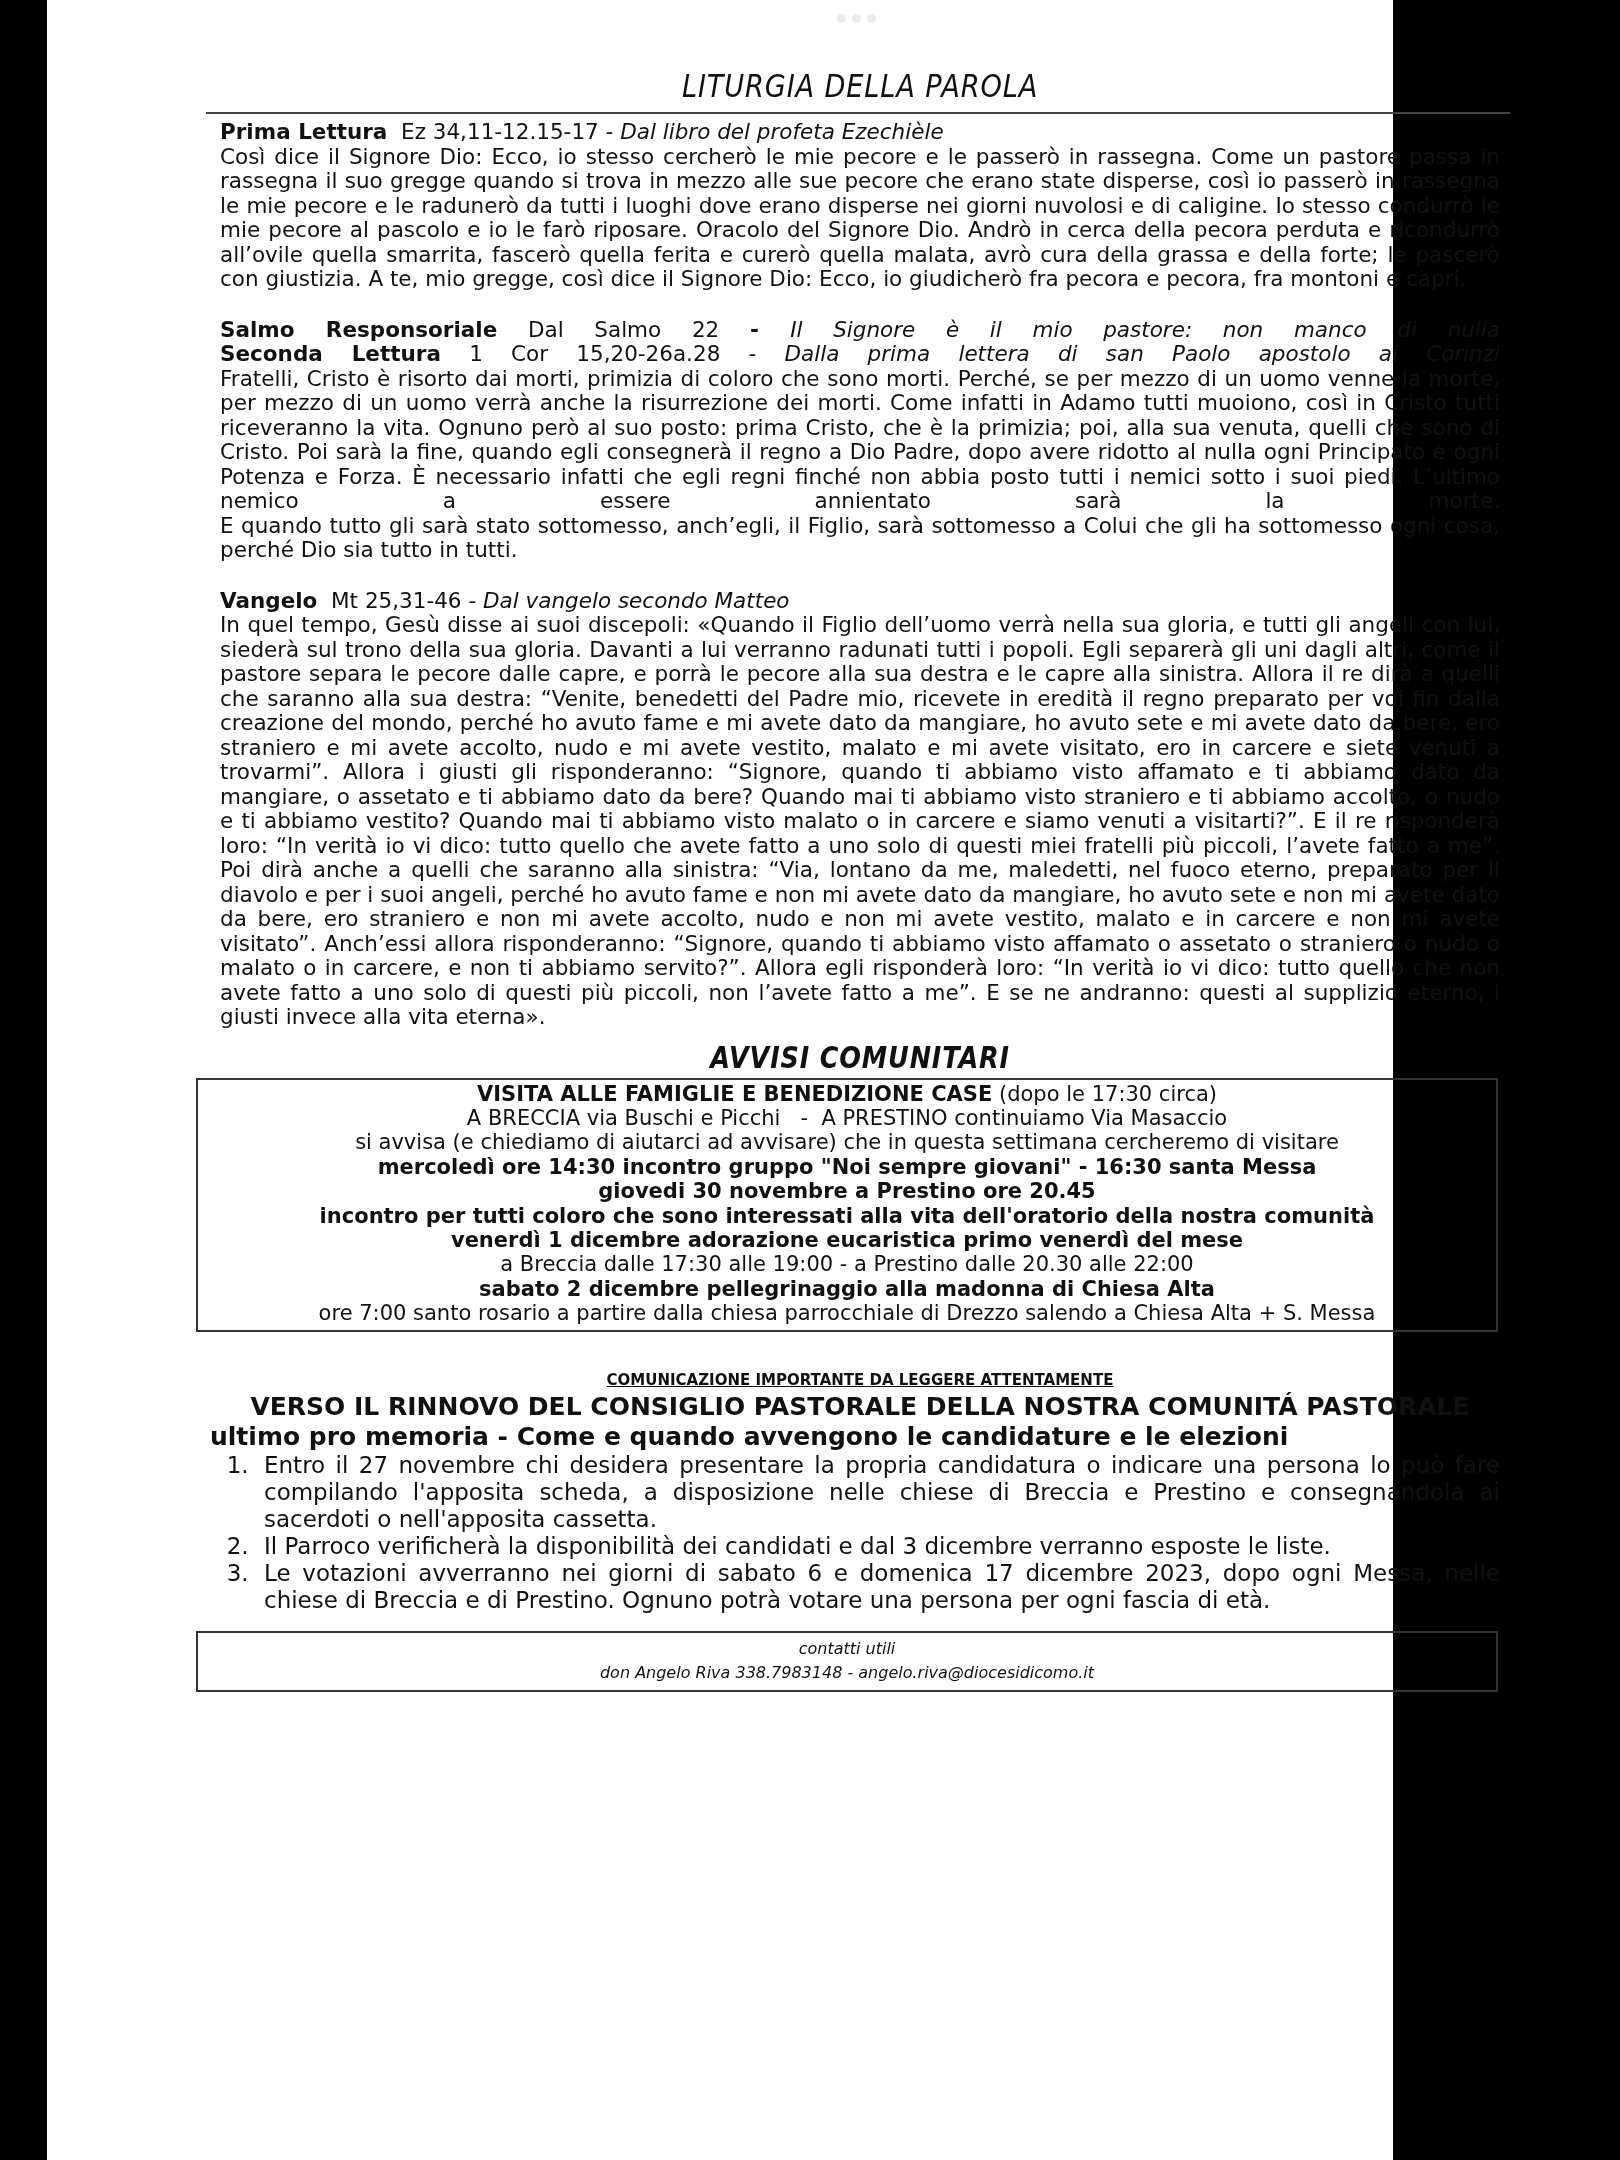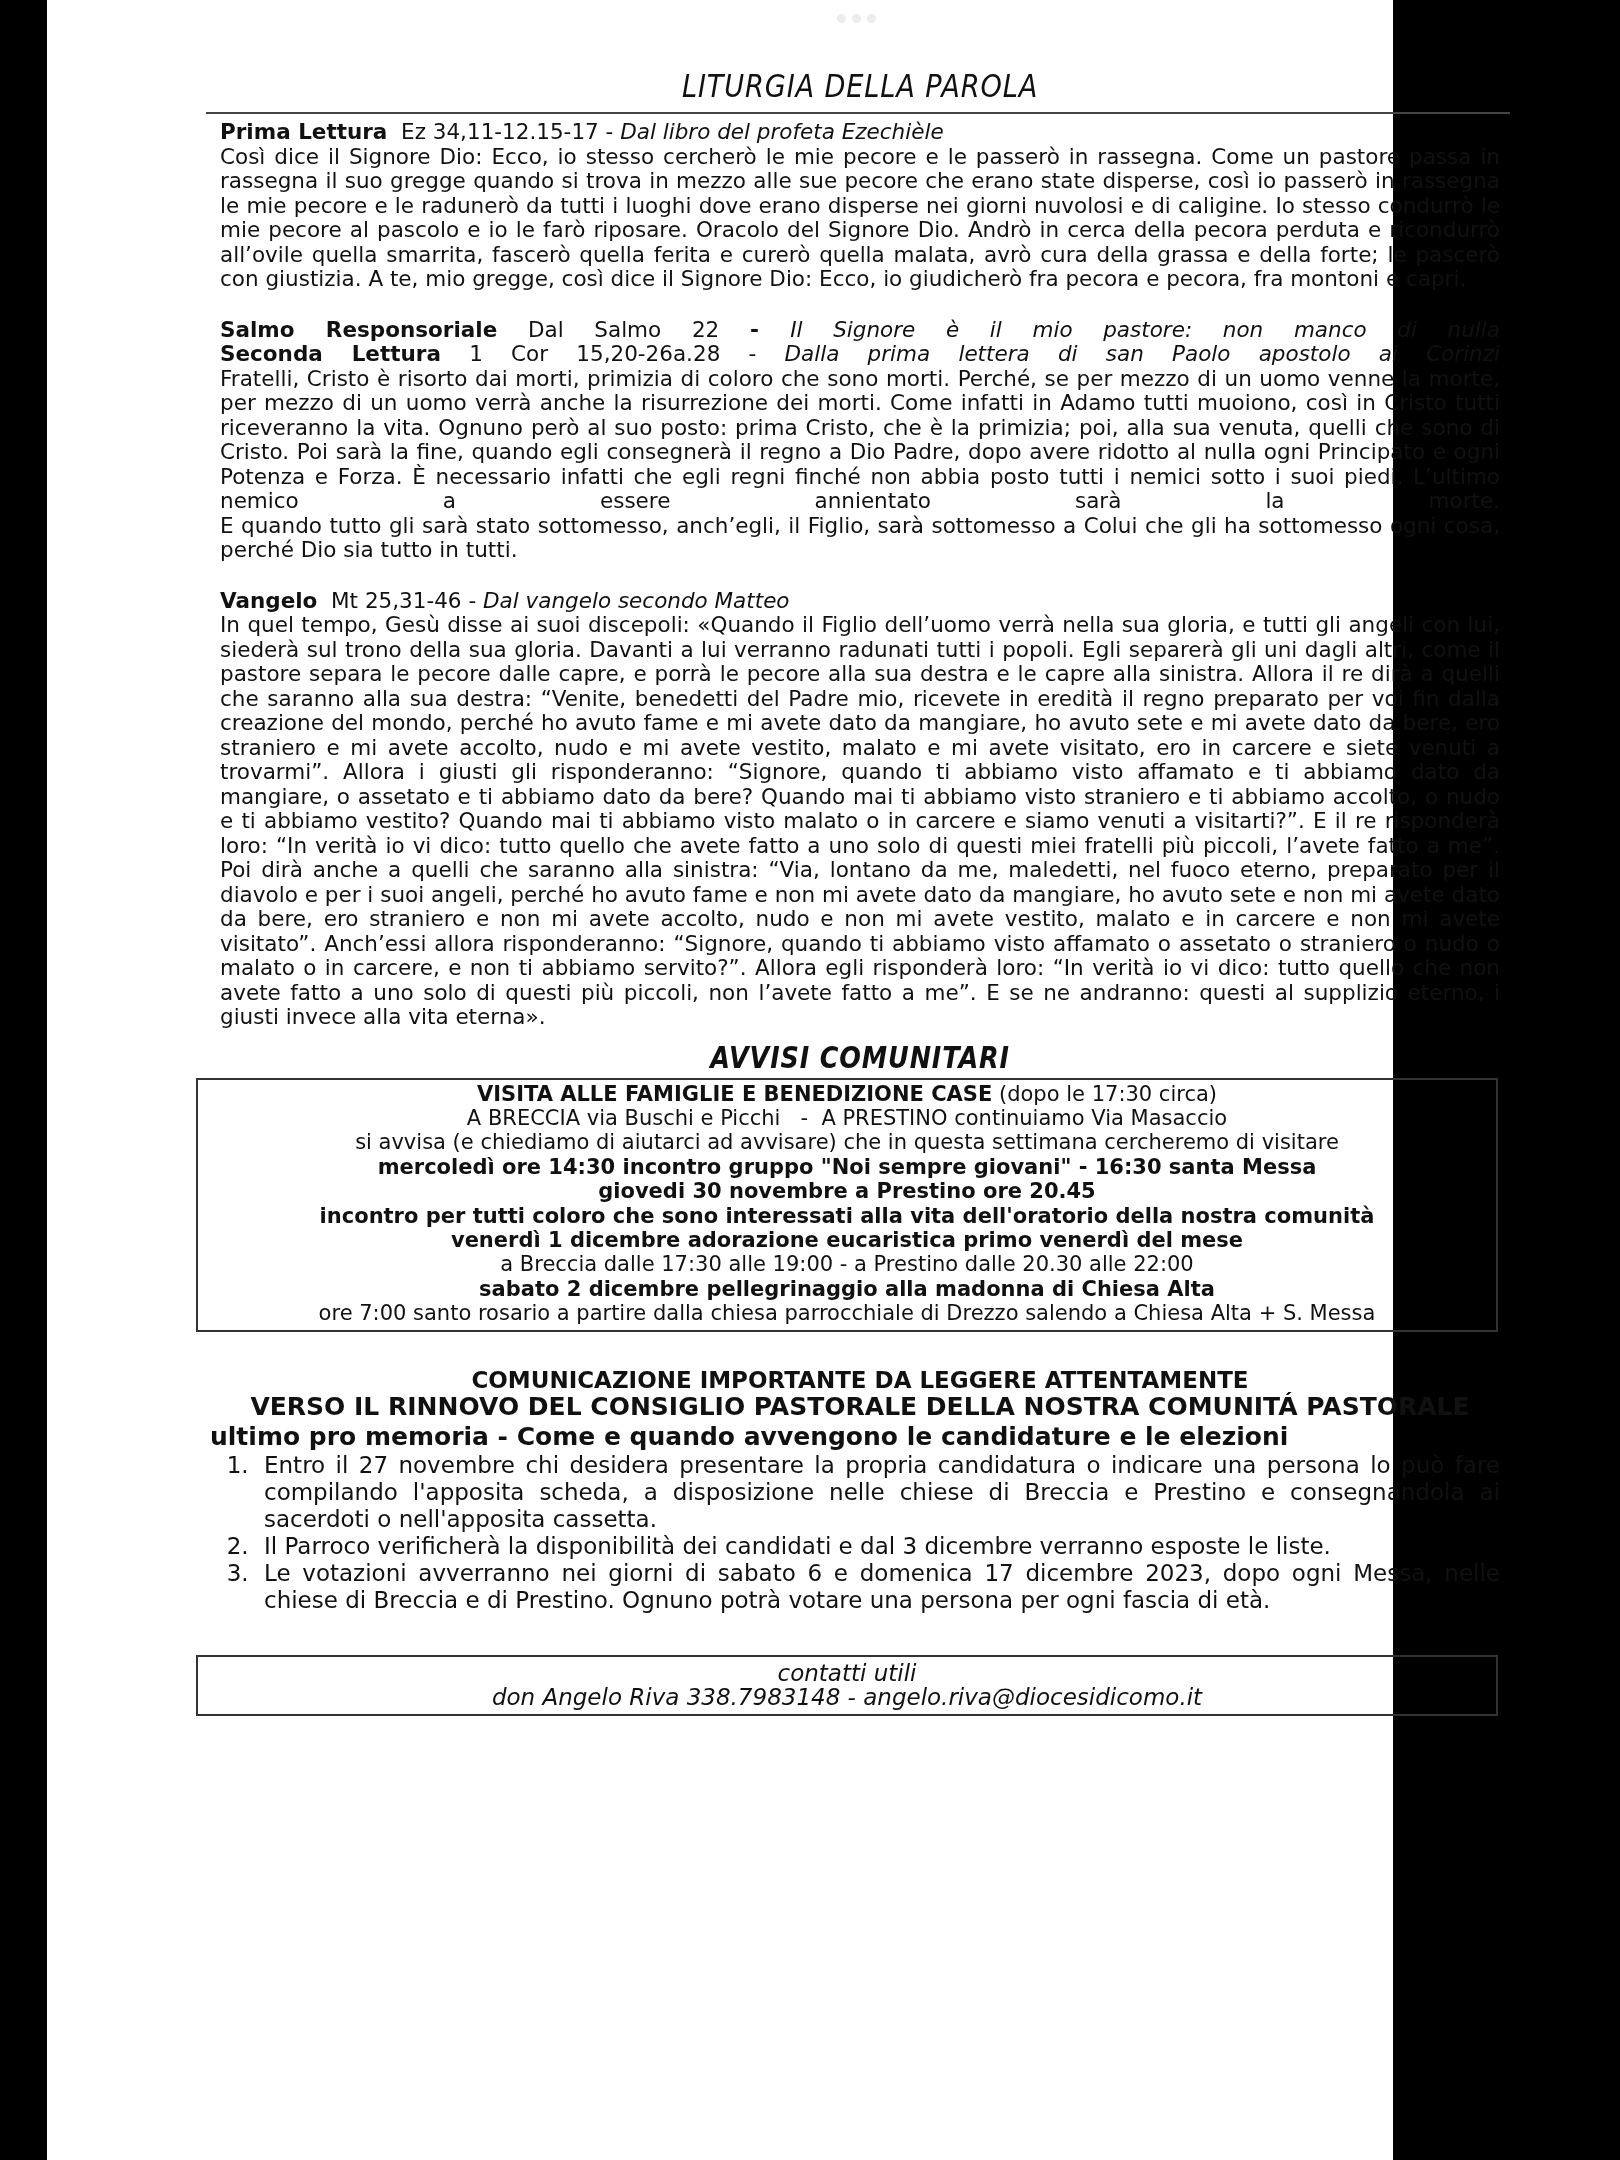--- a/index.html
+++ b/index.html
@@ -30,28 +30,28 @@
     .section-title {
       text-align: center; font-style: italic; font-size: 30px; letter-spacing: 1px;
       margin: 10px 0 2px 0; transform: scaleX(0.85); height: 36px; line-height: 36px;
     }
     .box {
       border: 2px solid #333; margin-left: -24px; width: 1298px;
       text-align: center; font-size: 21px; line-height: 24.4px; padding: 2px 0 4px 0;
     }
     .box .b { font-weight: bold; }
     .comm { text-align: center; margin-top: 36px; }
-    .comm .u { font-weight: bold; font-size: 23px; line-height: 24px; }
+    .comm .u { font-weight: bold; text-decoration: underline; font-size: 15px; line-height: 24px; }
     .comm .big { font-weight: bold; font-size: 25px; line-height: 30px; }
     .subhead { font-weight: bold; font-size: 25px; line-height: 30px; margin-left: -10px; }
     ol.items { margin: 0; padding-left: 36px; font-size: 23px; line-height: 27px; text-align: justify; }
     ol.items li { padding-left: 8px; }
     .contacts {
-      border: 2px solid #333; margin-left: -24px; width: 1298px; margin-top: 41px;
-      text-align: center; font-style: italic; font-size: 23px; line-height: 24.5px;
+      border: 2px solid #333; margin-left: -24px; width: 1298px; margin-top: 17px;
+      text-align: center; font-style: italic; font-size: 16px; line-height: 24.5px;
       padding: 4px 0 4px 0;
     }
   </style>
 </head>
 <body>
 
 <div class="page">
   <div class="dots">
     <span class="dot"></span>
       <span class="dot"></span>

